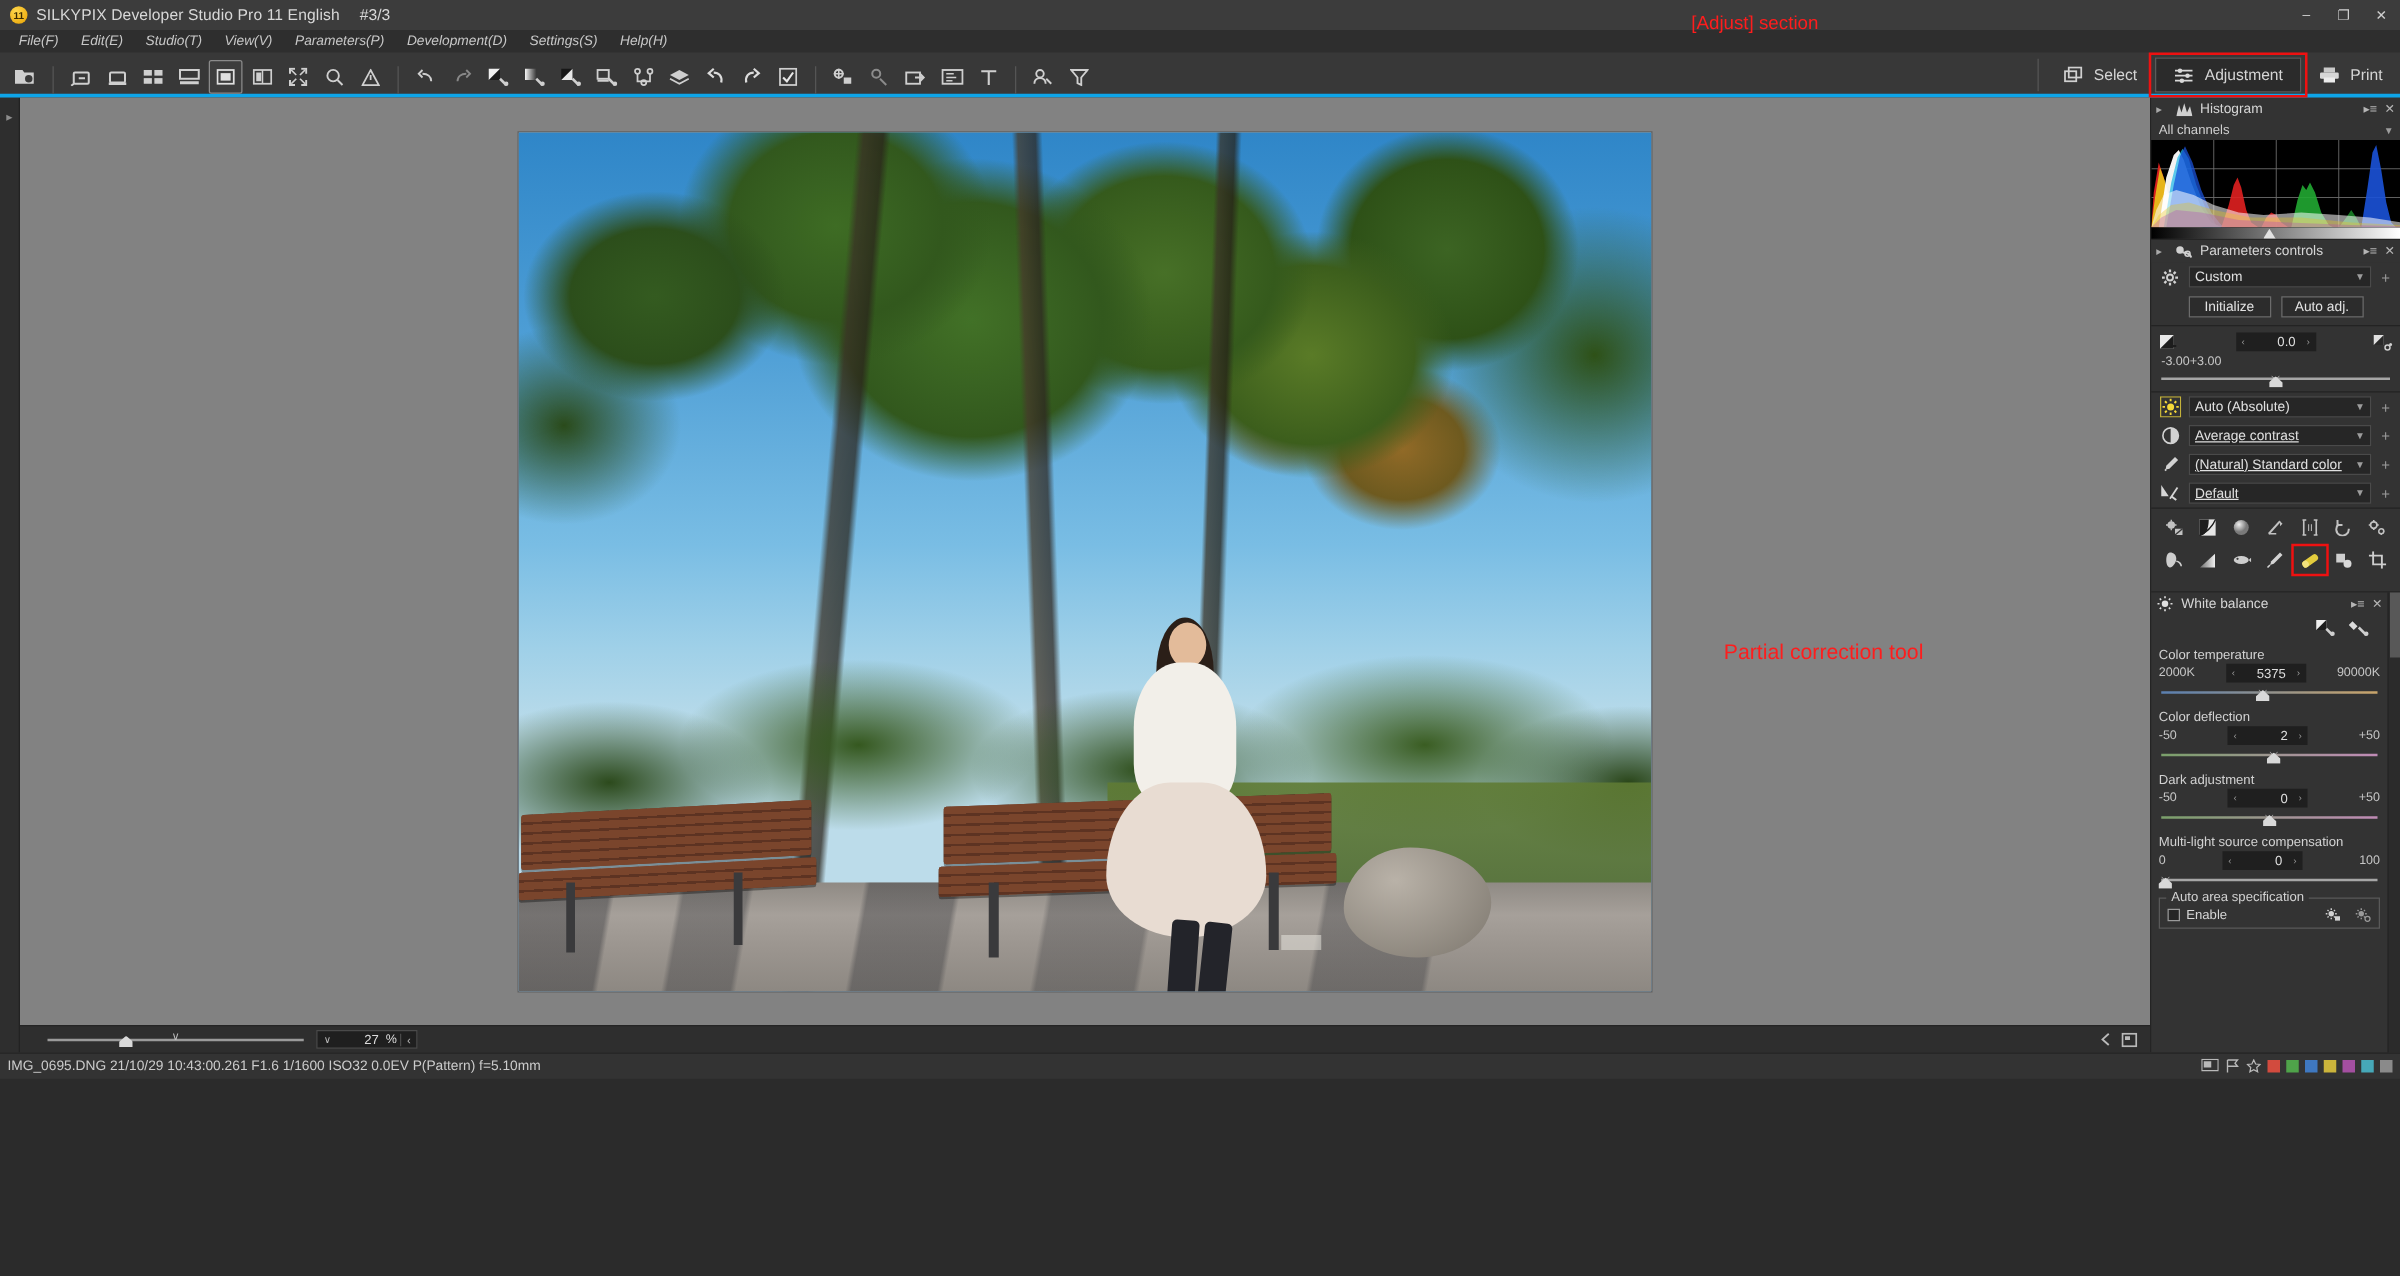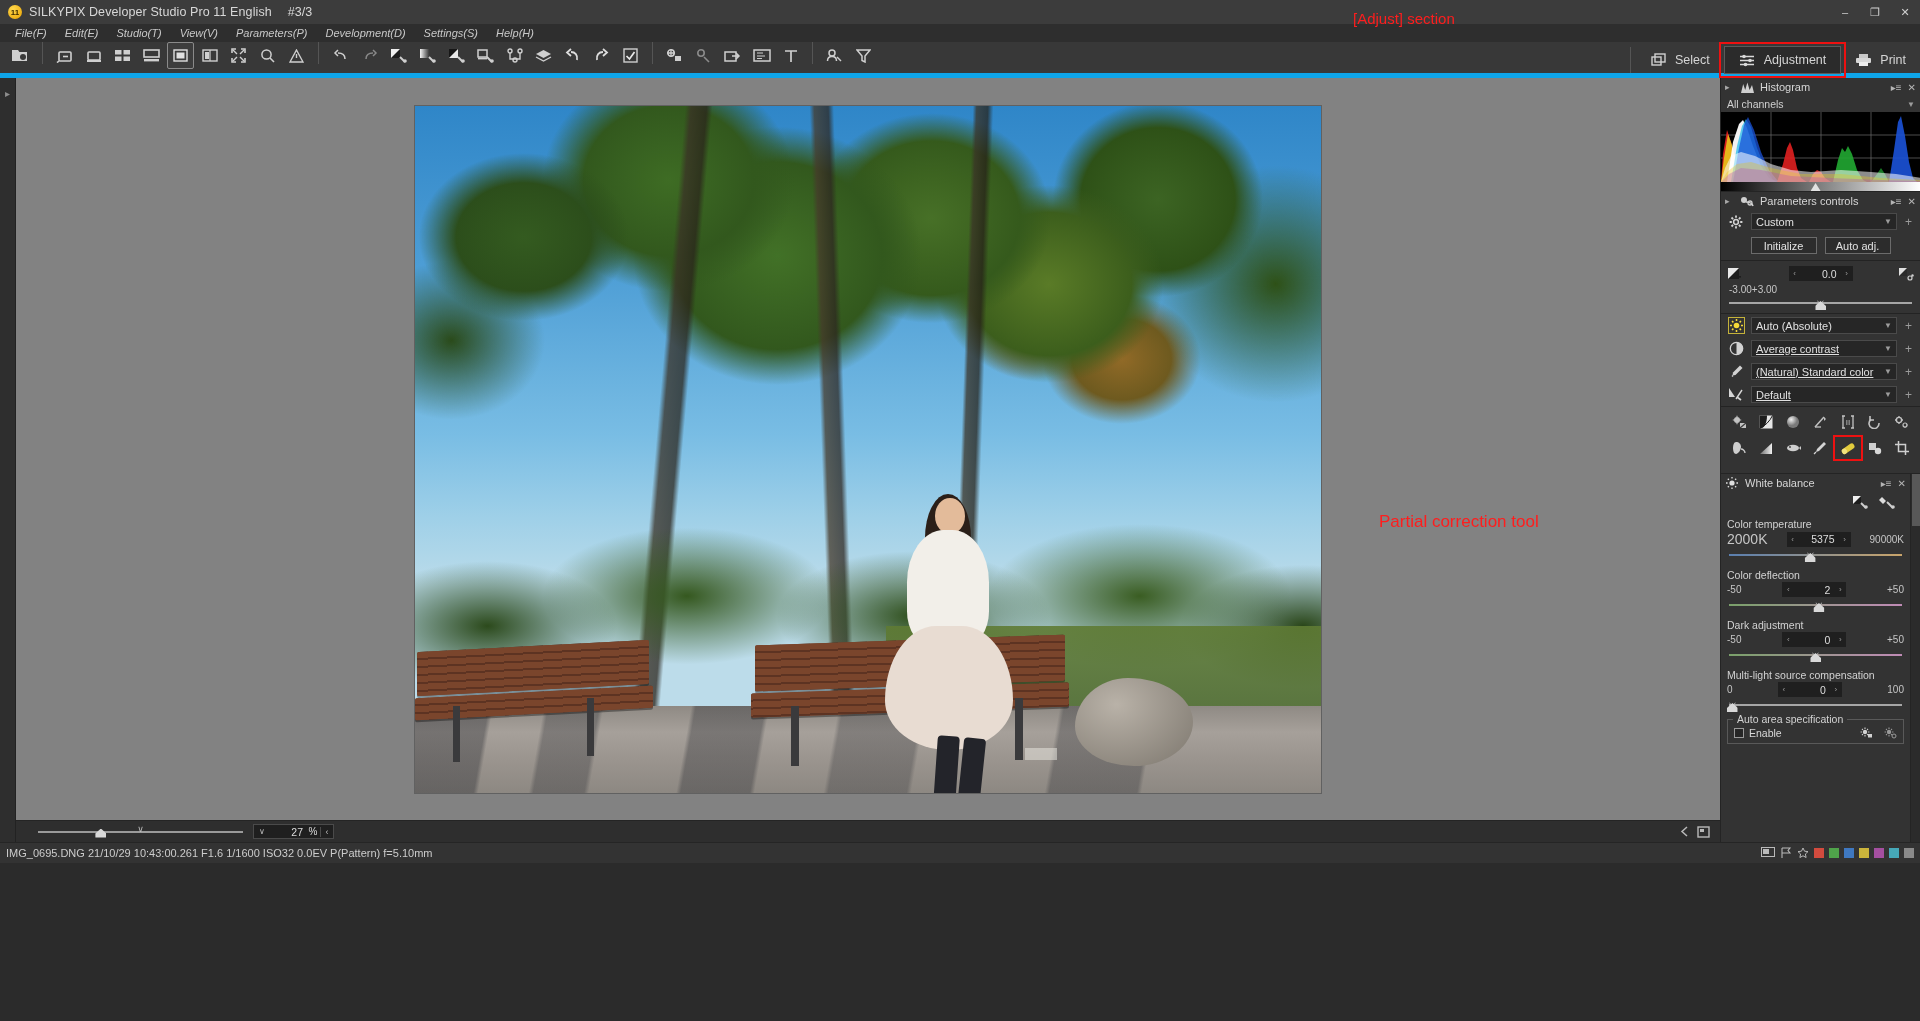--- a/index.html
+++ b/index.html
@@ -20,21 +20,21 @@
   .title-text{ font-size:12.5px; color:#d8d8d8; letter-spacing:.1px;}
   .title-idx{ font-size:12.5px; color:#d8d8d8; margin-left:16px;}
   .win-btns{ position:absolute; right:0; top:0; height:24px; display:flex; }
   .win-btn{ width:30px;height:24px; display:flex;align-items:center;justify-content:center; font-size:11px; color:#cfcfcf;}
 
   
   .menubar{ height:18px; background:#2e2e2e; display:flex; align-items:center; padding-left:6px; flex:0 0 18px;font-style:italic; }
   .menu-item{ font-size:11px; color:#c8c8c8; padding:1px 9px; white-space:nowrap; }
 
   
-  .toolbar{ height:36px; background:#383838; display:flex; align-items:flex-start; border-bottom:5px solid #0ea5e9; flex:0 0 36px; position:relative; }
+  .toolbar{ height:36px; background:#383838; display:flex; align-items:flex-end; border-bottom:3px solid #0ea5e9; flex:0 0 36px; position:relative; }
   .tb-btn{ width:27px;height:27px; display:flex; align-items:center; justify-content:center; margin:0 1px; border-radius:2px; color:#c9c9c9; }
   .tb-btn.first{ width:30px; margin-left:4px;}
   .tb-btn.active{ border:1px solid #8a8a8a; background:#3d3d3d; }
   .tb-sep{ width:1px; height:22px; background:#555; margin:0 7px; }
   .tb-right{ position:absolute; right:0; top:0; height:36px; display:flex; align-items:center; }
   .tb-mode{ display:flex; align-items:center; gap:8px; padding:4px 14px; font-size:12.5px; color:#d5d5d5; height:28px; }
   .tb-mode.boxed{ position:relative; }
   .tb-mode.boxed::after{ content:""; position:absolute; inset:-5px -6px; border:2px solid #ee1111; pointer-events:none; }
   .tb-mode.sel{ background:#2b2b2b; border:1px solid #5a5a5a; }
   .vline{ width:1px; height:26px; background:#555; margin:0 6px;}
@@ -832,21 +832,21 @@
                   <path d="M3 2l4 4-3 3-4-4z" fill="#dcdcdc"></path>
                   <path d="M8 7l6 6" stroke="#cfcfcf" stroke-width="2"></path>
                   <circle cx="14" cy="12" r="1.8" fill="#cfcfcf"></circle>
                 </svg>
             </span>
           </div>
 
           <div style="padding:2px 6px 0;">
             <div class="wb-label" style="padding-left:0">Color temperature</div>
             <div class="expo-top">
-              <span style="font-size:14px;color:#c6c6c6;">2000K</span>
+              <span style="font-size:10px;color:#c6c6c6;">2000K</span>
               <span class="spin">
                 <span class="a">‹</span>
                 <span class="v">5375</span>
                 <span class="a">›</span>
               </span>
               <span style="font-size:10px;color:#c6c6c6;">90000K</span>
             </div>
             <div class="slider">
               <div class="trk temp"></div>
               <div class="cur" style="left:47%">⌵</div>

